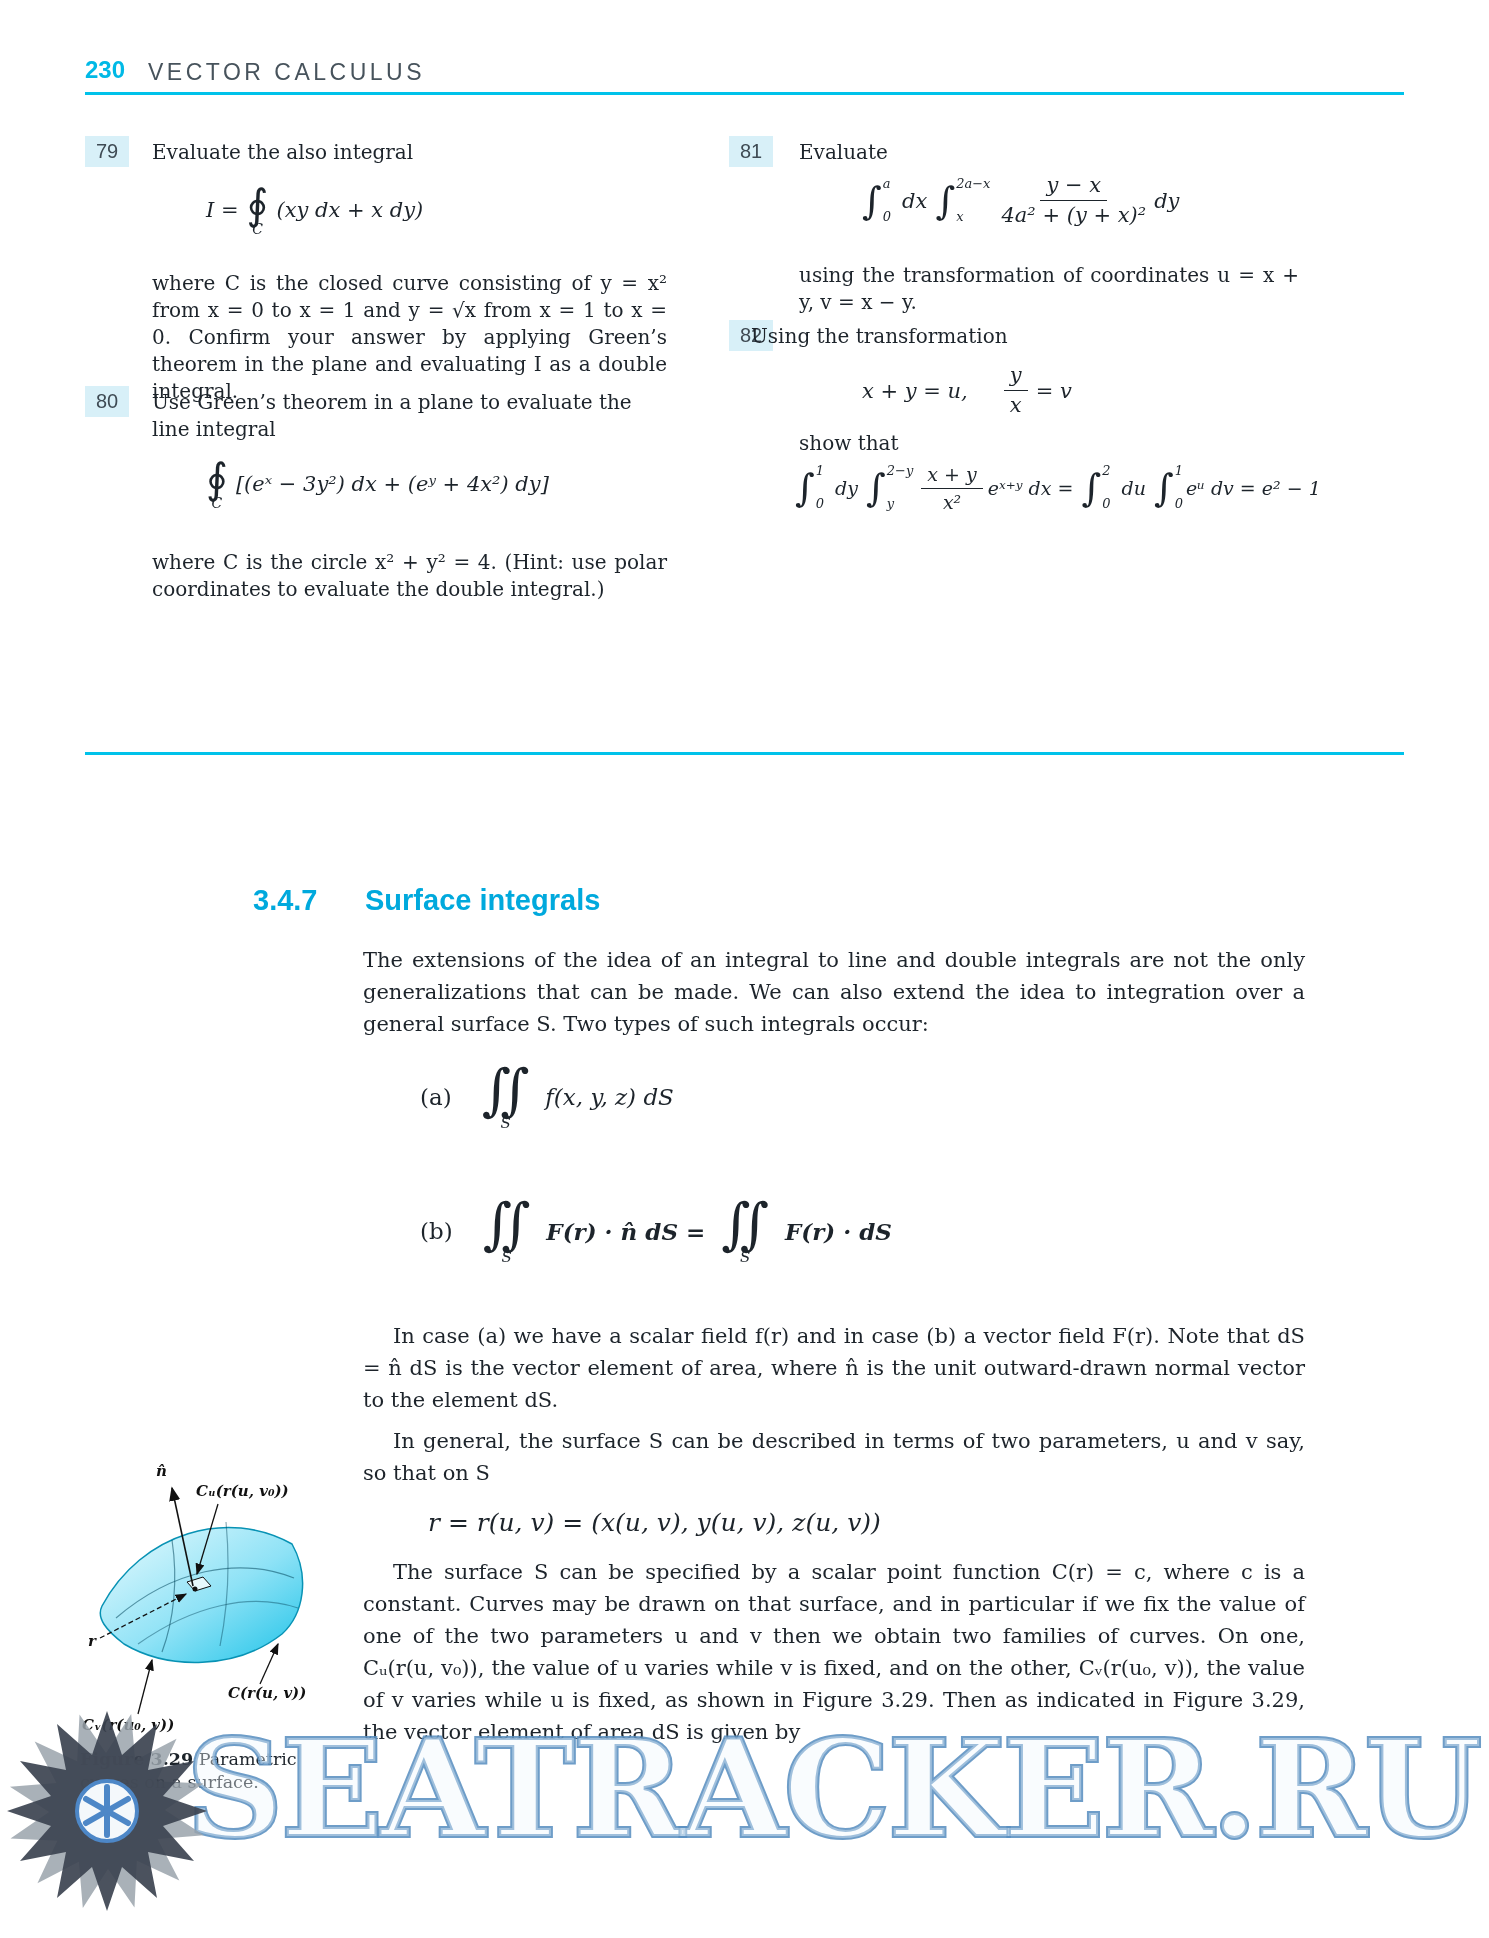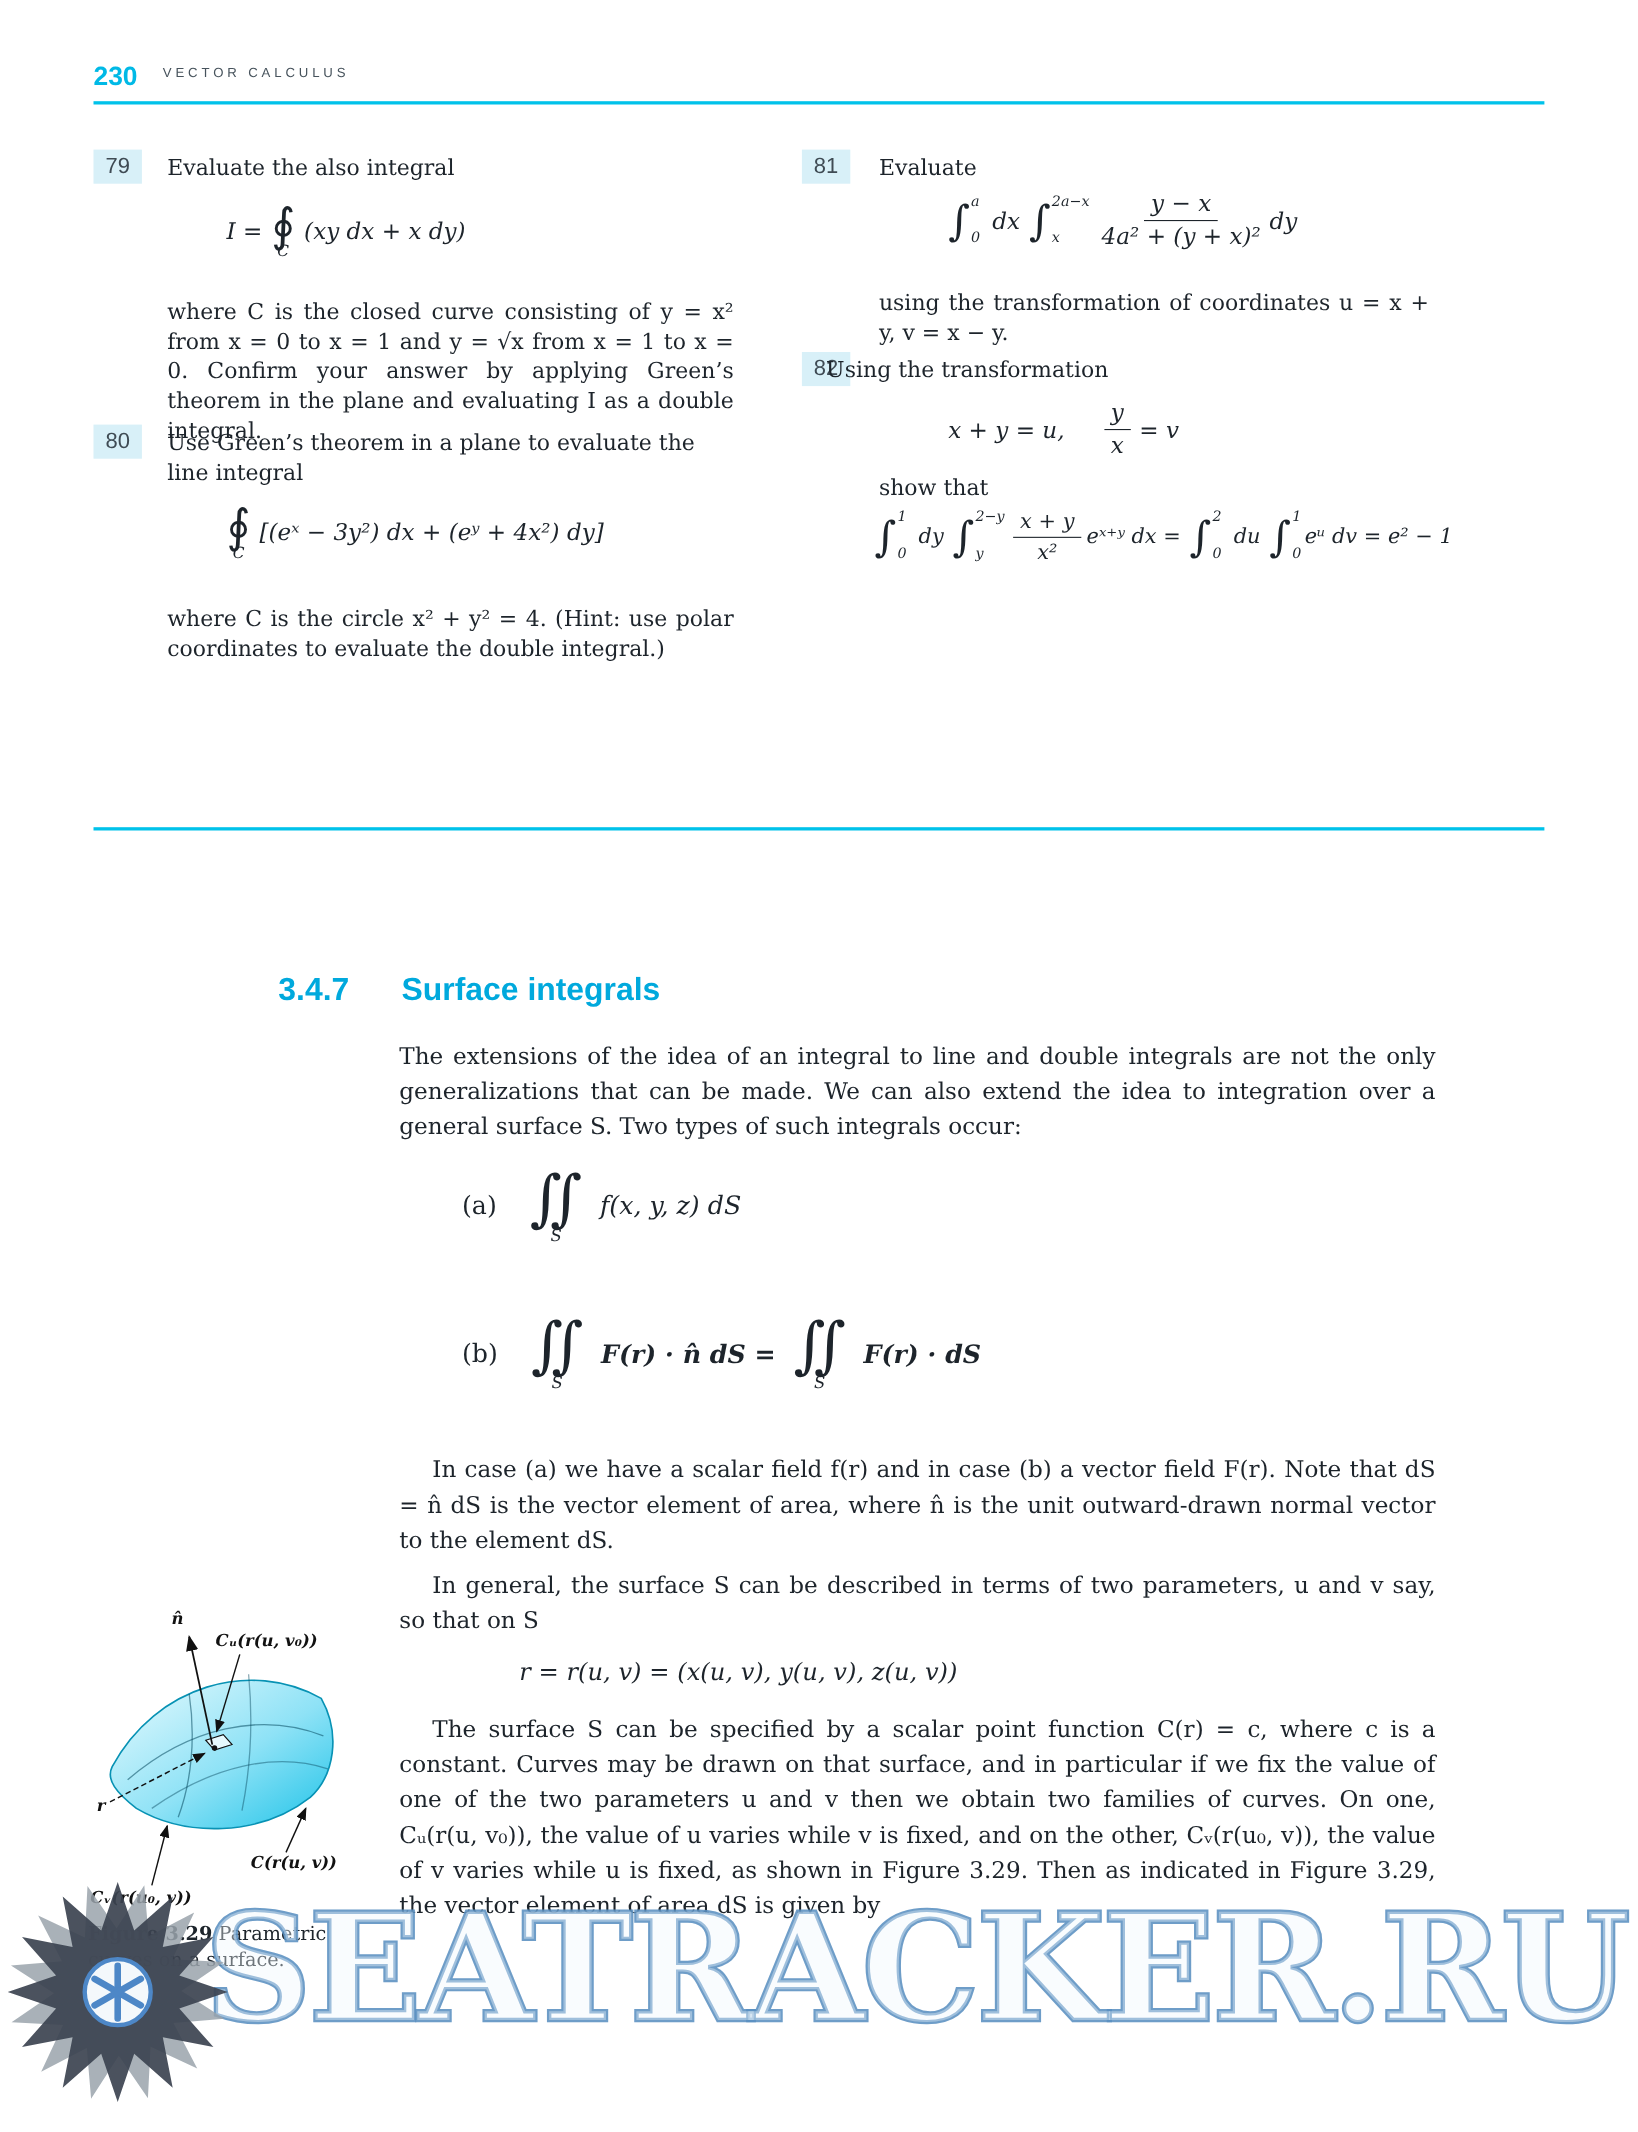--- a/index.html
+++ b/index.html
@@ -5,21 +5,21 @@
   * { margin:0; padding:0; box-sizing:border-box; }
   html,body { width:1489px; height:1938px; }
   body {
     position:relative; background:#ffffff; overflow:hidden;
     font-family:"DejaVu Serif", serif; color:#1d242b;
   }
   .abs { position:absolute; }
 
   
   .pagenum { font-family:"Liberation Sans",sans-serif; font-weight:bold; font-size:24px; color:#00b9e6; }
-  .runhead { font-family:"Liberation Sans",sans-serif; font-size:12px; letter-spacing:3.5px; color:#47535c; }
+  .runhead { font-family:"Liberation Sans",sans-serif; font-size:23px; letter-spacing:3.5px; color:#47535c; }
   .rule { background:#00c2ea; height:3px; }
 
   
   .badge {
     width:44px; height:31px; background:#d8f0f8; color:#3f4b54;
     font-family:"Liberation Sans",sans-serif; font-size:20px;
     display:flex; align-items:center; justify-content:center;
   }
   .extext { font-size:20px; line-height:27px; text-align:justify; }
   .exintro { font-size:20px; line-height:27px; }
@@ -43,21 +43,21 @@
   .para { font-size:21px; line-height:32px; text-align:justify; width:942px; }
   .indent { text-indent:30px; }
 
   .dmath { display:flex; align-items:center; font-style:italic; font-size:23px; white-space:nowrap; }
   .iintw { display:inline-flex; flex-direction:column; align-items:center; margin:0 16px 0 30px; }
   .bigint2 { font-size:56px; font-style:normal; line-height:1; }
   .ssub { font-size:15px; margin-top:-4px; font-style:italic; }
   .bld { font-weight:600; }
   .dlabel { font-style:normal; }
 
-  .inlmath { font-style:italic; font-size:22px;margin-left:44px; }
+  .inlmath { font-style:italic; font-size:25px; }
 
   
   .figwrap { width:262px; }
   .figlabel { font-family:"DejaVu Serif",serif; font-style:italic; font-weight:bold; font-size:15px; fill:#111; }
   .caption { font-size:17.5px; line-height:23px; width:250px; margin-top:4px; }
   .caption b { font-weight:bold; }
 
   
   .wm-text {
     position:absolute; left:186px; top:1700px; z-index:50;

